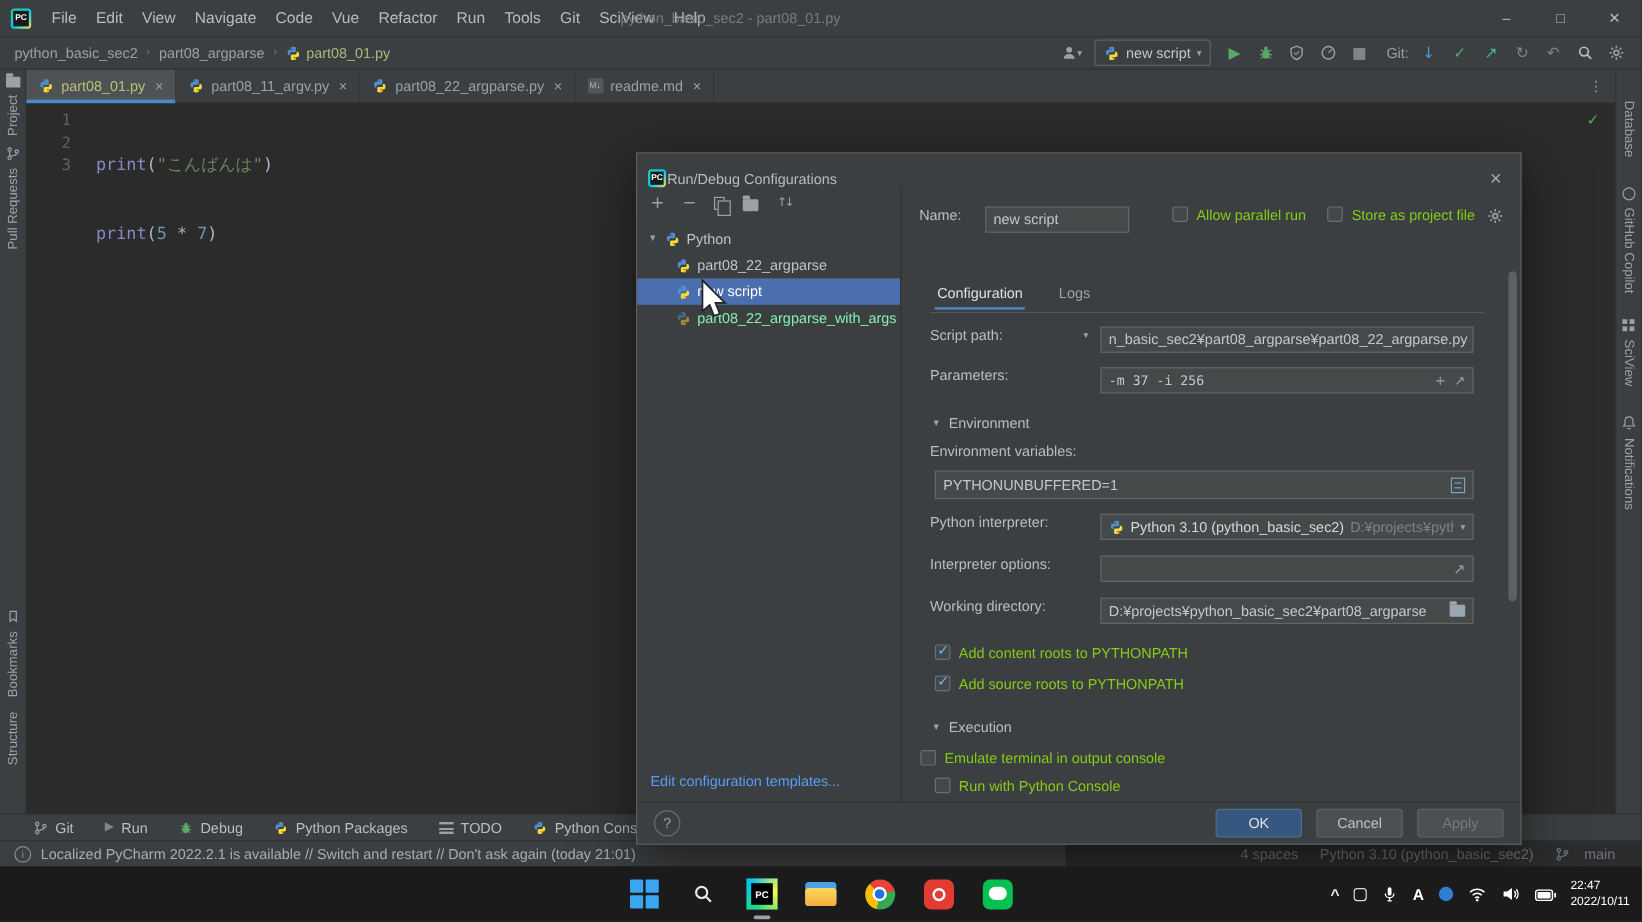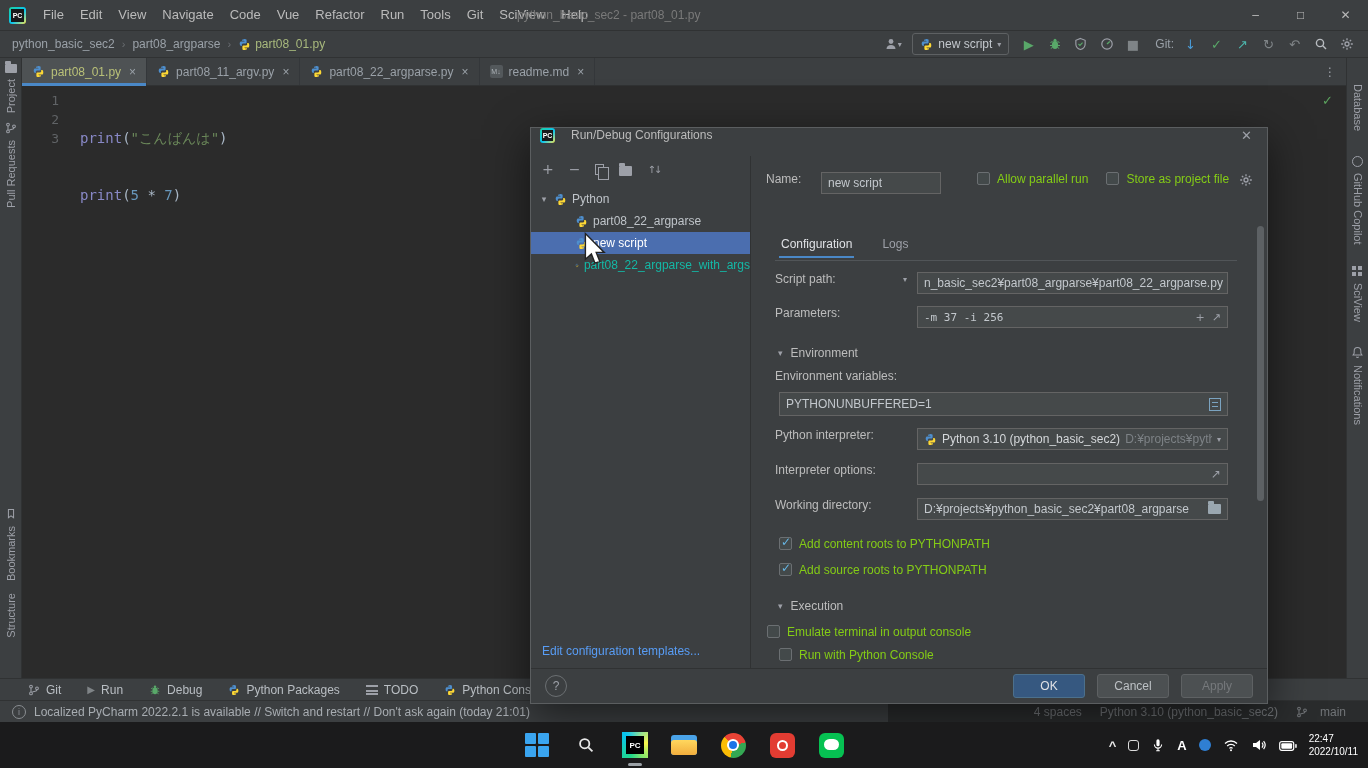--- a/index.html
+++ b/index.html
@@ -87,40 +87,40 @@
              color:#a8adb2;z-index:5}
   .info-ico{width:14px;height:14px;border:1px solid #8a8e92;border-radius:50%;display:flex;
             align-items:center;justify-content:center;font-size:9px;color:#8a8e92;margin-right:8px;flex:none}
   .status-right{margin-left:auto;display:flex;align-items:center;gap:18px;padding-right:10px}
   .branch-wrap{display:flex;align-items:center;gap:12px}
   .status-shade{position:absolute;left:888px;top:0;height:100%;width:480px;background:rgba(8,8,10,.35);pointer-events:none}
 
   
   .dialog{position:absolute;left:530px;top:127px;width:738px;height:577px;background:#3c3f41;
           border:1px solid #5b5e60;box-shadow:0 12px 40px rgba(0,0,0,.55);z-index:50}
-  .dlg-title{height:28px;display:flex;align-items:flex-start;padding:0 9px;gap:16px;color:#bbb}
+  .dlg-title{height:28px;display:flex;align-items:flex-end;padding:0 9px;gap:1px;color:#bbb}
   .app-logo.small{width:15px;height:15px;margin:0}
   .dlg-close{margin-left:auto;color:#9da0a8;font-size:13px;padding:0 6px}
   .dlg-body{position:absolute;left:0;top:28px;right:0;bottom:35px;display:flex}
   .dlg-tree{width:220px;flex:none;border-right:1px solid #303233;position:relative}
   .tree-toolbar{height:26px;display:flex;align-items:center;gap:15px;padding:0 11px;color:#9da0a8}
   .tico{font-size:14px;color:#9da0a8;font-family:"DejaVu Sans",sans-serif}
   .copy-ico{width:9px;height:11px;border:1px solid #9da0a8;position:relative;background:#3c3f41}
   .copy-ico::before{content:"";position:absolute;left:2px;top:2px;width:9px;height:11px;
                     border:1px solid #9da0a8;background:#3c3f41}
   .folder-mini{width:13px;height:10px;background:#9da0a8;border-radius:1px;position:relative;margin-top:3px}
   .folder-mini::before{content:"";position:absolute;left:0;top:-3px;width:6px;height:3px;
                        background:#9da0a8;border-radius:1px 1px 0 0}
   .sort-ico{font-size:10px;letter-spacing:-2px}
   .trow{position:absolute;left:0;width:100%;height:22px;display:flex;align-items:center;gap:5px;
         color:#bfc4c9;padding-left:8px}
   .trow .twist{width:10px;font-size:9px;color:#9da0a8;text-align:center;font-family:"DejaVu Sans",sans-serif}
-  .trow.child{padding-left:44px}
+  .trow.child{padding-left:32px}
   .trow.selected{background:#4b6eaf;color:#fff}
-  .trow.dimmed{color:#14b8a6}
+  .trow.dimmed{color:#86efac}
   .trow.dimmed svg{opacity:.5}
   .tree-link{position:absolute;left:11px;bottom:10px;color:#589df6}
 
   .dlg-form{flex:1;position:relative;overflow:hidden}
   .frow{position:absolute;display:flex;align-items:flex-start;height:24px}
   .lrow{left:24px;right:39px}
   .flabel{color:#bdbdbd}
   .flabel-cell{width:142px;flex:none;display:flex;align-items:center}
   .field{background:#45494a;border:1px solid #646464;height:22px;display:flex;align-items:center;
          padding:0 6px;color:#c3c8cd;gap:5px;overflow:hidden;white-space:nowrap}

